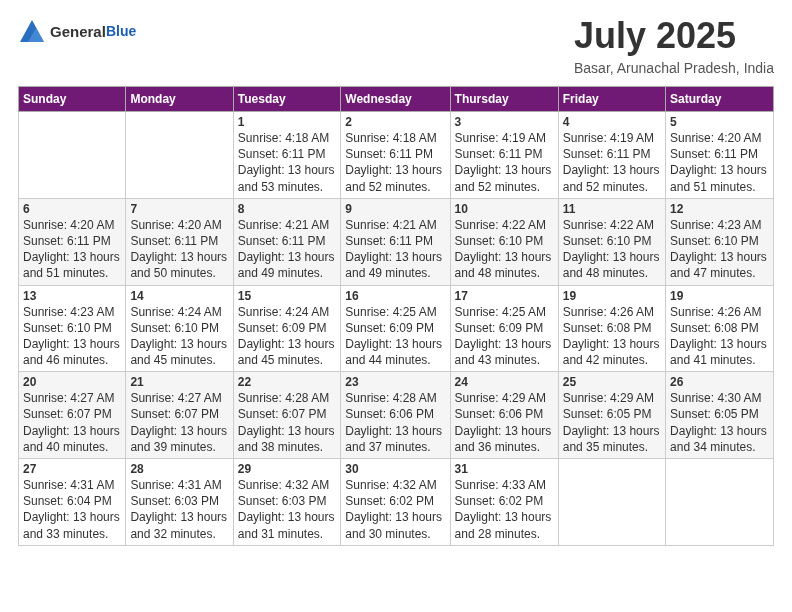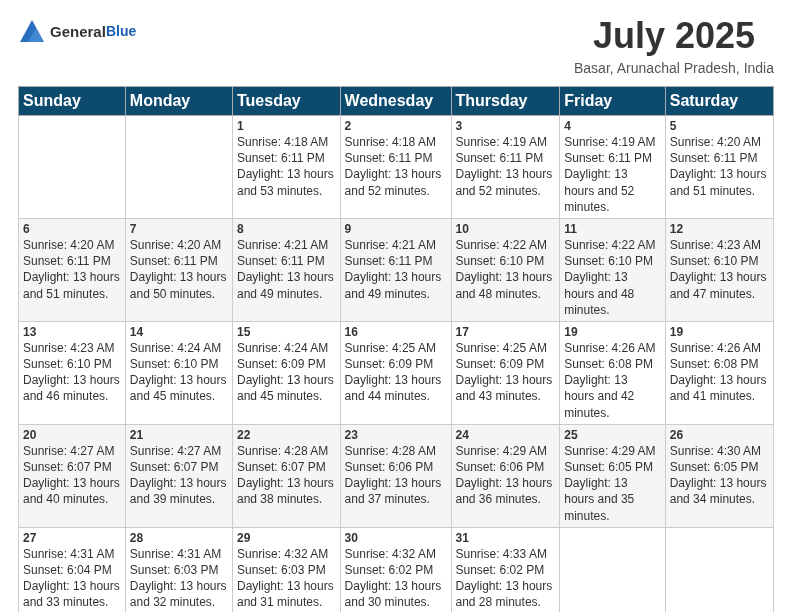--- a/index.html
+++ b/index.html
@@ -41,44 +41,44 @@
       font-size: 14px;
       font-weight: bold;
       color: #1a5fb4;
     }
     .logo-icon {
       width: 28px;
       height: 28px;
       margin-right: 4px;
     }
     .title-section {
-      text-align: center;
+      text-align: left;
     }
     .month-title {
       font-size: 36px;
       font-weight: bold;
       color: #333;
       line-height: 1;
     }
     .location {
       font-size: 14px;
       color: #555;
       margin-top: 6px;
     }
     .calendar {
       width: 100%;
       border-collapse: collapse;
       font-size: 11px;
     }
     .calendar th {
-      background: #0c4a6e;
+      background: #701a75;
       color: #fff;
       padding: 5px 4px;
       text-align: left;
-      font-size: 16px;
+      font-size: 12px;
       font-weight: bold;
       border: 1px solid #aaa;
     }
     .calendar td {
       vertical-align: top;
       border: 1px solid #ccc;
       padding: 3px 4px;
       width: 113px;
       min-height: 80px;
       height: 80px;

